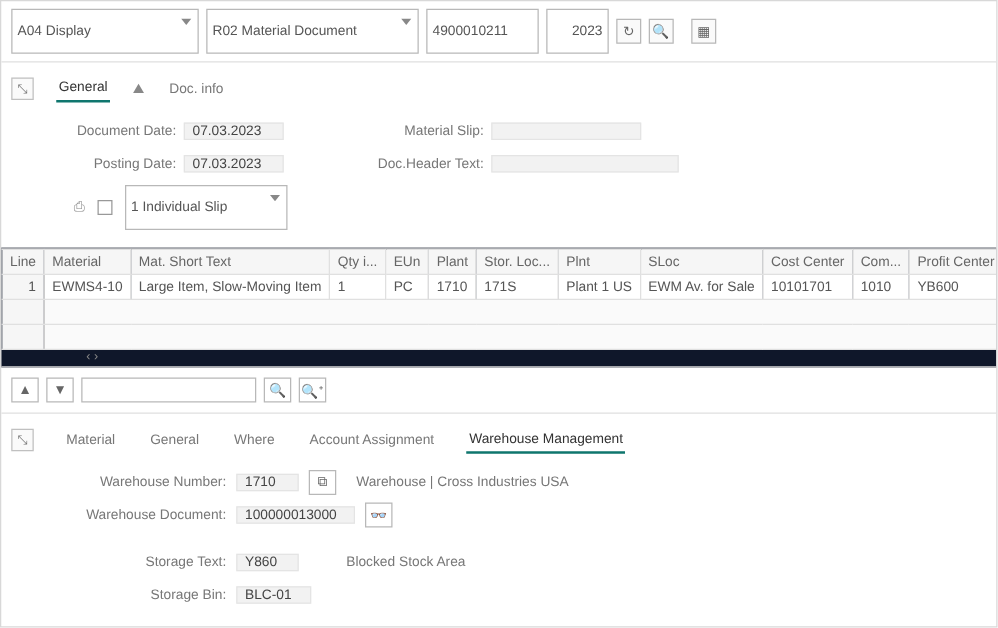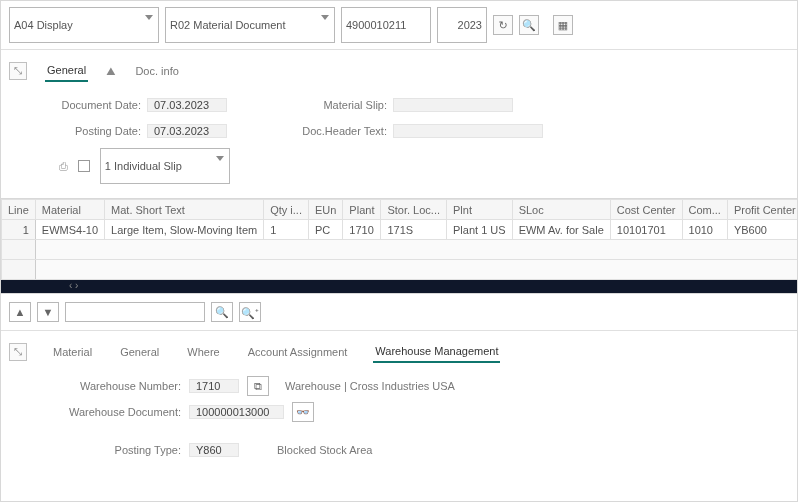--- a/index.html
+++ b/index.html
@@ -164,17 +164,21 @@
     <div class="small-iconbtn">⧉</div>
     <span class="txt-static">Warehouse | Cross Industries USA</span>
   </div>
   <div class="wm-row">
     <span class="wm-label">Warehouse Document:</span>
     <span class="fbox" style="width:95px;">100000013000</span>
     <div class="small-iconbtn">👓</div>
   </div>
   <div style="height:12px;"></div>
   <div class="wm-row">
-    <span class="wm-label">Posting Type:</span>
+    <span class="wm-label">Storage Text:</span>
     <span class="fbox" style="width:50px;">Y860</span>
     <span class="txt-static" style="margin-left:30px;">Blocked Stock Area</span>
+  </div>
+  <div class="wm-row">
+    <span class="wm-label">Storage Bin:</span>
+    <span class="fbox" style="width:60px;">BLC-01</span>
   </div>
 </div>
 
 </body></html>

